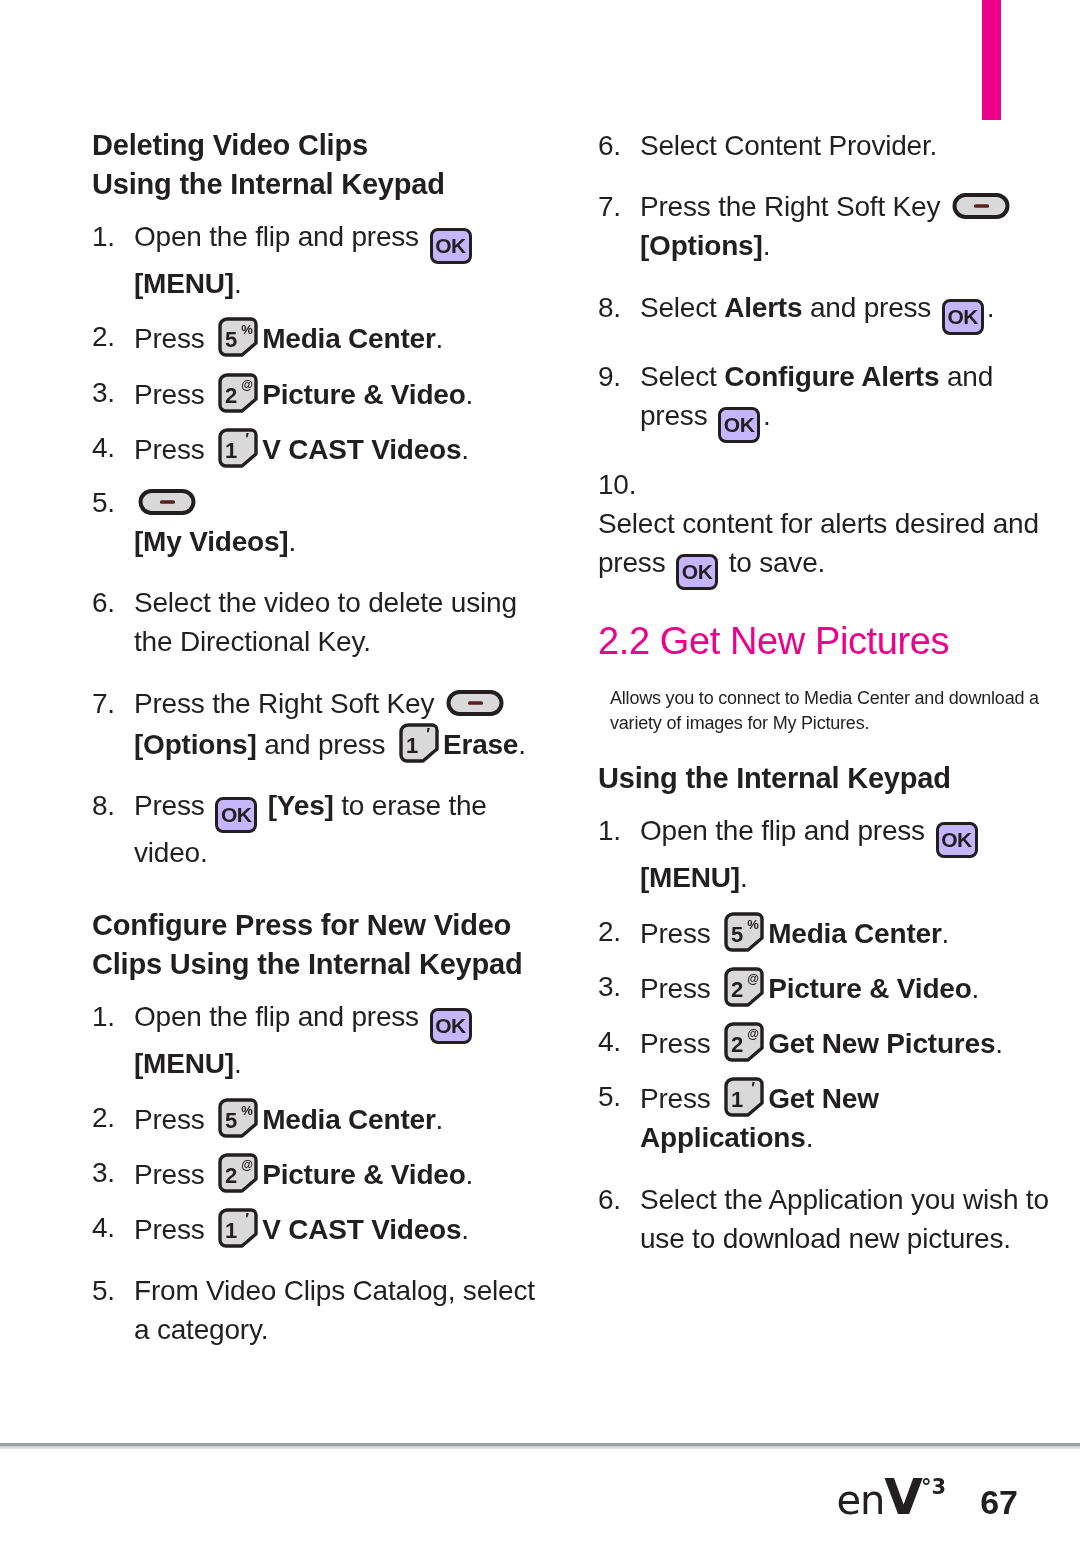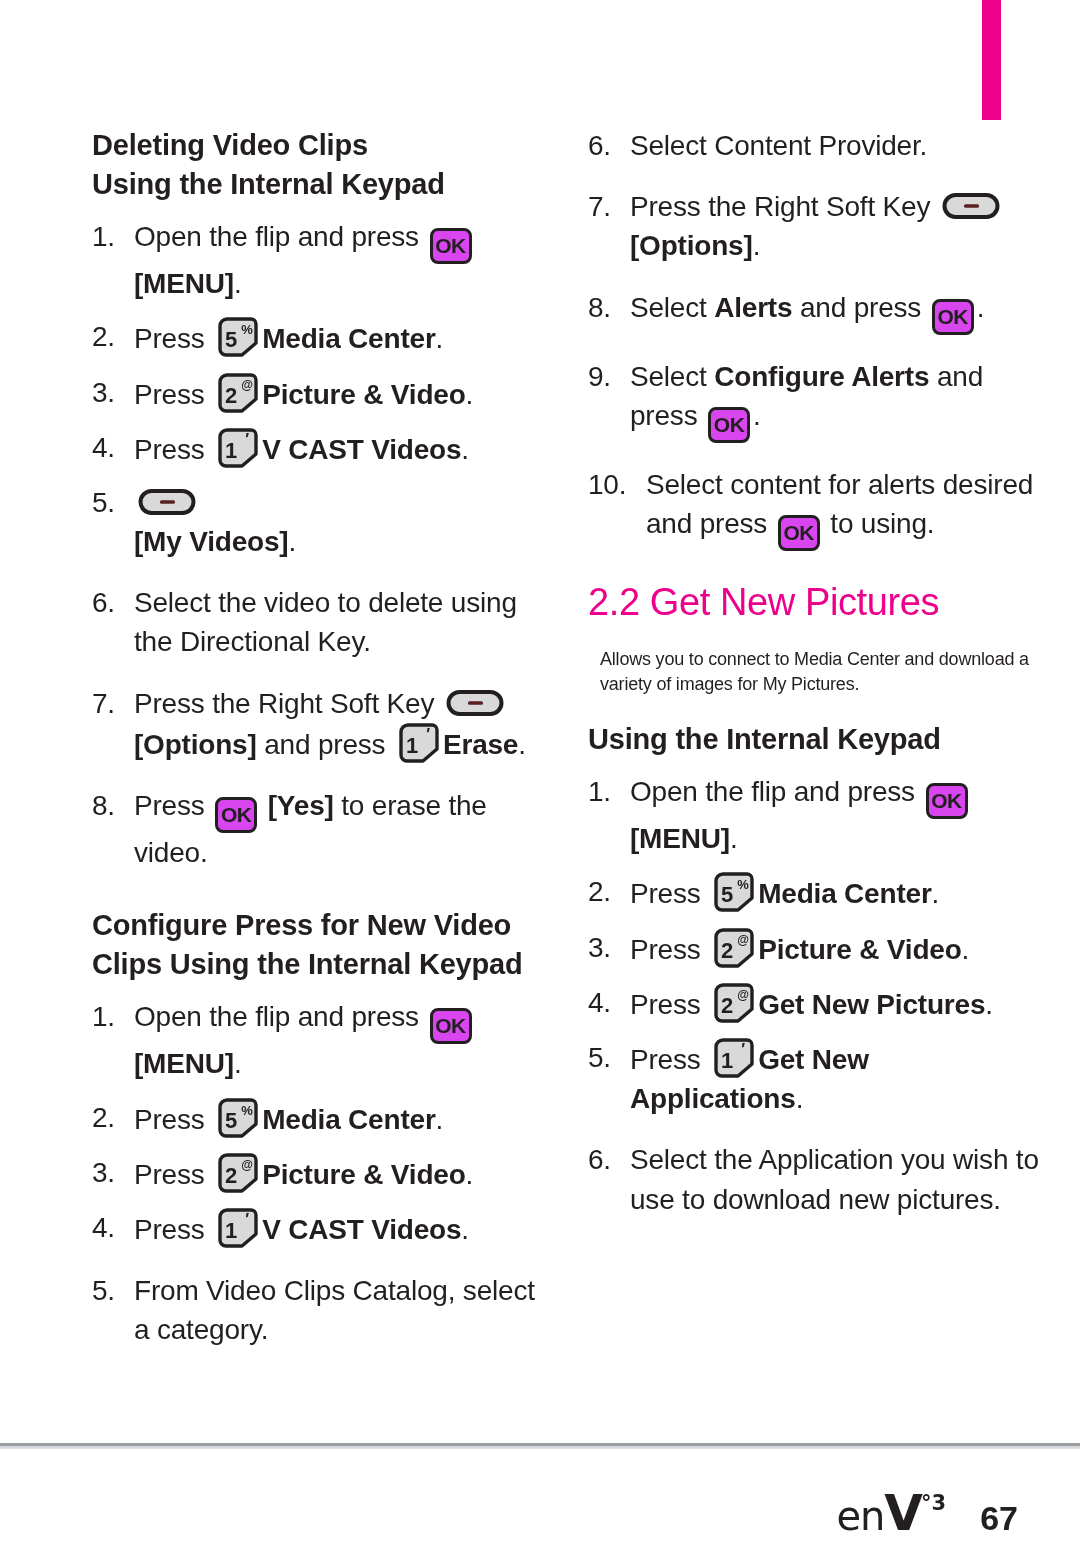--- a/index.html
+++ b/index.html
@@ -31,21 +31,21 @@
     position: absolute;
     top: 0;
     left: 0;
     width: 1080px;
     height: 1552px;
     box-sizing: border-box;
     padding: 126px 58px 0 92px;
   }
   .columns {
     display: flex;
-    gap: 38px;
+    gap: 48px;
     align-items: flex-start;
   }
   .col {
     width: 458px;
     flex: 0 0 458px;
   }
 
   
   h2.subhead {
     font-size: 29px;
@@ -106,21 +106,21 @@
     vertical-align: -7px;
     position: relative;
   }
 
   
   .key-ok {
     width: 42px;
     height: 36px;
     border: 3px solid #231f20;
     border-radius: 8px;
-    background: #d946ef;
+    background: #c4b5fd;
     box-sizing: border-box;
     font-size: 21px;
     font-weight: bold;
     line-height: 30px;
     text-align: center;
     letter-spacing: -0.5px;
     color: #231f20;
     margin: 0 3px;
   }
 
@@ -160,21 +160,20 @@
     gap: 34px;
   }
   .logo {
     font-family: "DejaVu Sans", sans-serif;
     font-size: 44px;
     font-weight: bold;
     color: #231f20;
     letter-spacing: -2px;
     line-height: 1;
     position: relative;
-    margin-top: 16px;
   }
   .logo .en {
     font-weight: normal;
     font-size: 40px;
     letter-spacing: -1px;
   }
   .logo .v {
     font-weight: bold;
     font-size: 50px;
   }
@@ -340,23 +339,23 @@
         <li style="margin-top:22px;">
           <span class="num">8.</span>
           <span class="txt"><span>Select </span><b>Alerts</b><span> and press </span><span class="kbd key-ok">OK</span><span>.</span></span>
         </li>
 
         <li style="margin-top:22px;">
           <span class="num">9.</span>
           <span class="txt"><span>Select </span><b>Configure Alerts</b><span> and</span><br><span>press </span><span class="kbd key-ok">OK</span><span>.</span></span>
         </li>
 
-        <li class="wide" style="margin-top:22px;">
+        <li class="wide" style="margin-top:22px;flex-direction:column;">
           <span class="num">10.</span>
-          <span class="txt"><span>Select content for alerts desired and press </span><span class="kbd key-ok">OK</span><span> to using.</span></span>
+          <span class="txt"><span>Select content for alerts desired and press </span><span class="kbd key-ok">OK</span><span> to save.</span></span>
         </li>
 
       </ol>
 
       <h1 class="section">2.2 Get New Pictures</h1>
 
       <p class="para">Allows you to connect to Media Center and download a variety of images for My Pictures.</p>
 
       <div class="spacer-sm"></div>
 

